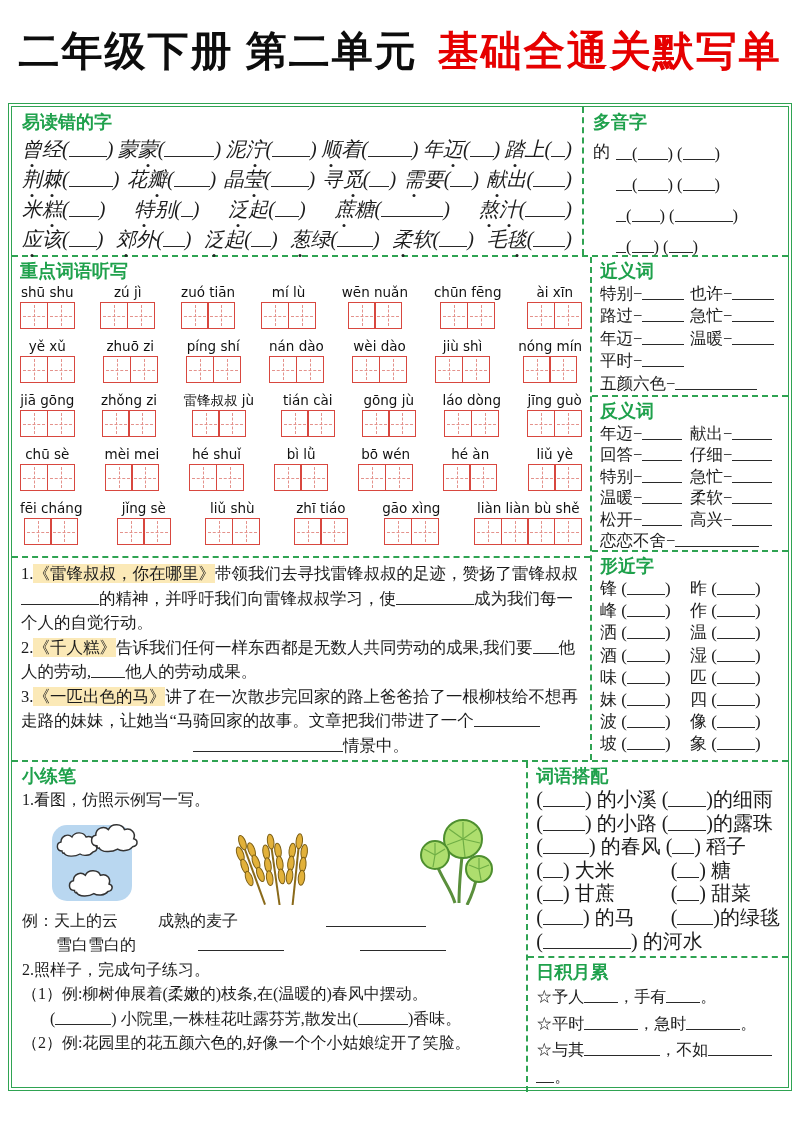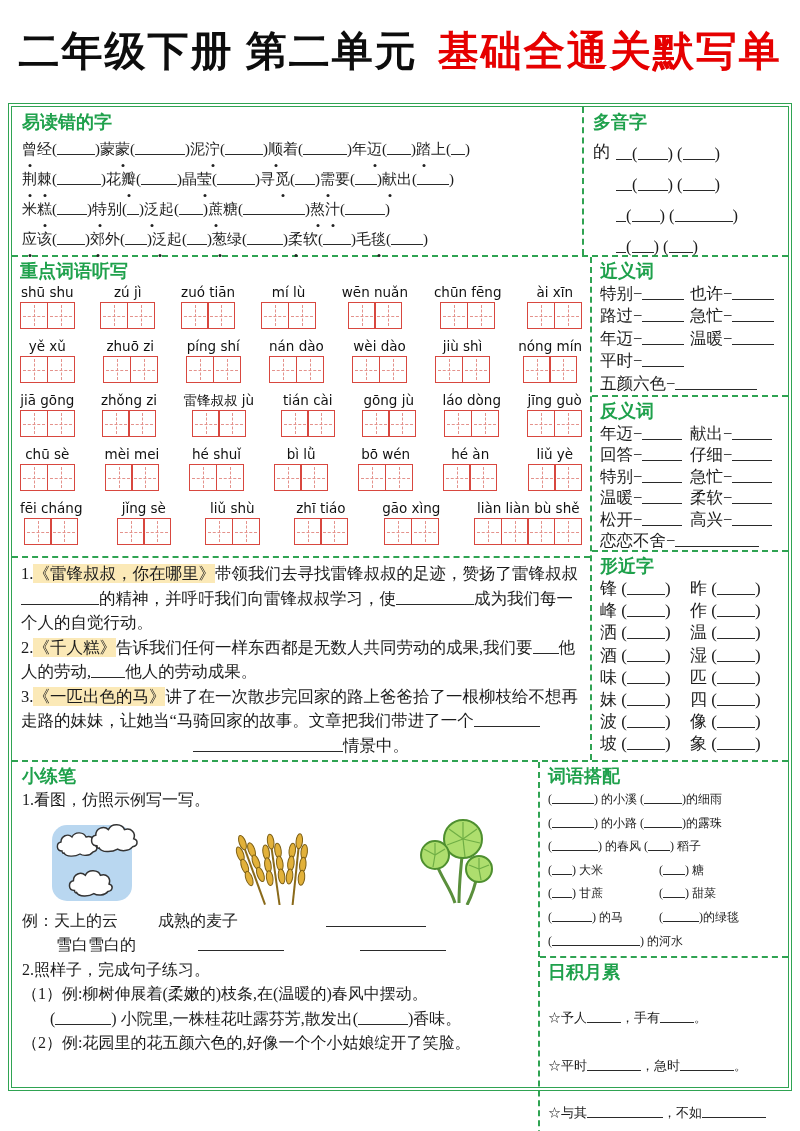--- a/index.html
+++ b/index.html
@@ -20,21 +20,21 @@
            font-family:"Liberation Sans", sans-serif; line-height:24px; }
   .sec { font-size:16.5px; }
 
   .row { display:flex; }
   .top-row { height:150px; border-bottom:2px dashed #2fa352; }
   .mid-row { height:503px; }
   .bottom-row { flex:1; border-top:2px dashed #2fa352; }
 
   
   .sec-yidu { flex:1; padding:3px 10px; }
-  .yidu-row { display:flex; justify-content:flex-start; line-height:30px; font-size:15px; }
+  .yidu-row { display:flex; justify-content:space-between; line-height:30px; font-size:20px;font-style:italic; }
   .yidu-item { white-space:nowrap; }
   .yidu-item .word span { position:relative; display:inline-block; }
   .yidu-item .word .dotted::after { content:""; position:absolute; left:50%; bottom:-3px;
       width:3px; height:3px; border-radius:50%; background:#222; transform:translateX(-50%); }
 
   
   .sec-duoyin { width:206px; border-left:2px dashed #2fa352; padding:3px 9px; }
   .duoyin-body { display:flex; }
   .duoyin-char { font-size:17px; margin:6px 6px 0 0; }
   .duoyin-lines .segline { margin-top:9px; line-height:22px; white-space:nowrap; }
@@ -72,23 +72,23 @@
   .xp-row { display:flex; line-height:22.2px; font-size:17px; }
 
   
   .sec-xlb { width:528px; border-right:2px dashed #2fa352; padding:2px 10px; font-size:16px; }
   .sec-xlb .segline { line-height:24.5px; white-space:nowrap; }
   .img-row { display:flex; align-items:flex-end; height:90px; margin:2px 0 4px; }
   .img1 { margin-left:22px; } .img2 { margin-left:95px; } .img3 { margin-left:88px; }
 
   .right-col2 { flex:1; display:flex; flex-direction:column; }
   .sec-cydp { height:196px; border-bottom:2px dashed #2fa352; padding:2px 8px; }
-  .sec-cydp .segline { line-height:23.6px; white-space:nowrap; font-size:12px;font-family:Liberation Serif, serif; }
+  .sec-cydp .segline { line-height:23.6px; white-space:nowrap; font-size:20px;font-family:Liberation Serif, serif; }
   .sec-rjyl { flex:1; padding:2px 8px; }
-  .sec-rjyl .segline { line-height:26.5px; white-space:nowrap; font-size:13px;margin-top:21px; }
+  .sec-rjyl .segline { line-height:26.5px; white-space:nowrap; font-size:16px; }
 
   
   .blank { display:inline-block; height:13px; border-bottom:1.5px solid #2a2a2a;
            vertical-align:-1px; }
   .pblank { white-space:nowrap; }
   .spacer { display:inline-block; }
 
   
   .watermark { position:absolute; right:5px; bottom:12px; font-size:43px; color:#c7c7c7;
                font-family:"DejaVu Sans", sans-serif; letter-spacing:1px; z-index:5; }

